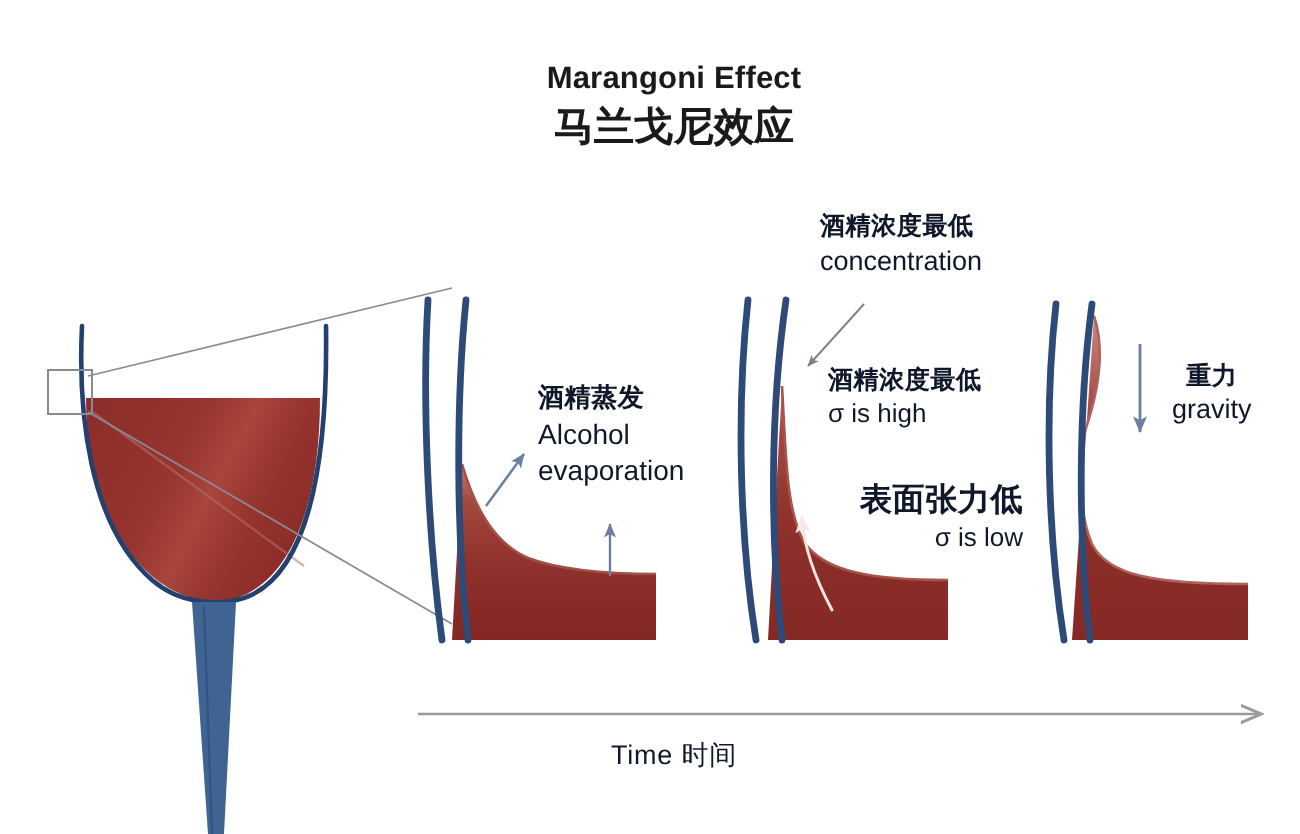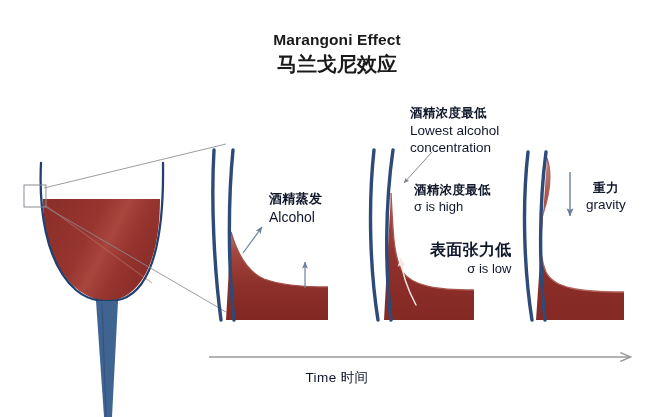--- a/index.html
+++ b/index.html
@@ -181,25 +181,25 @@
 
     <line x1="197" y1="357" x2="618" y2="357" stroke="#9a9a9a" stroke-width="1.3" marker-end="url(#mkTime)"></line>
   </svg>
 
   <div class="txt" id="title-en">Marangoni Effect</div>
   <div class="txt" id="title-zh">马兰戈尼效应</div>
 
   <div class="lbl" id="lbl-evap">
     <span class="zh">酒精蒸发</span>
     <span class="en">Alcohol</span>
+    <span class="en2">evaporation</span>
   </div>
 
   <div class="lbl" id="lbl-conc">
     <span class="zh">酒精浓度最低</span>
-    <span class="en">Lowest alcohol</span>
     <span class="en2">concentration</span>
   </div>
 
   <div class="lbl" id="lbl-high">
     <span class="zh">酒精浓度最低</span>
     <span class="en">σ is high</span>
   </div>
 
   <div class="lbl" id="lbl-low">
     <span class="zh">表面张力低</span>

